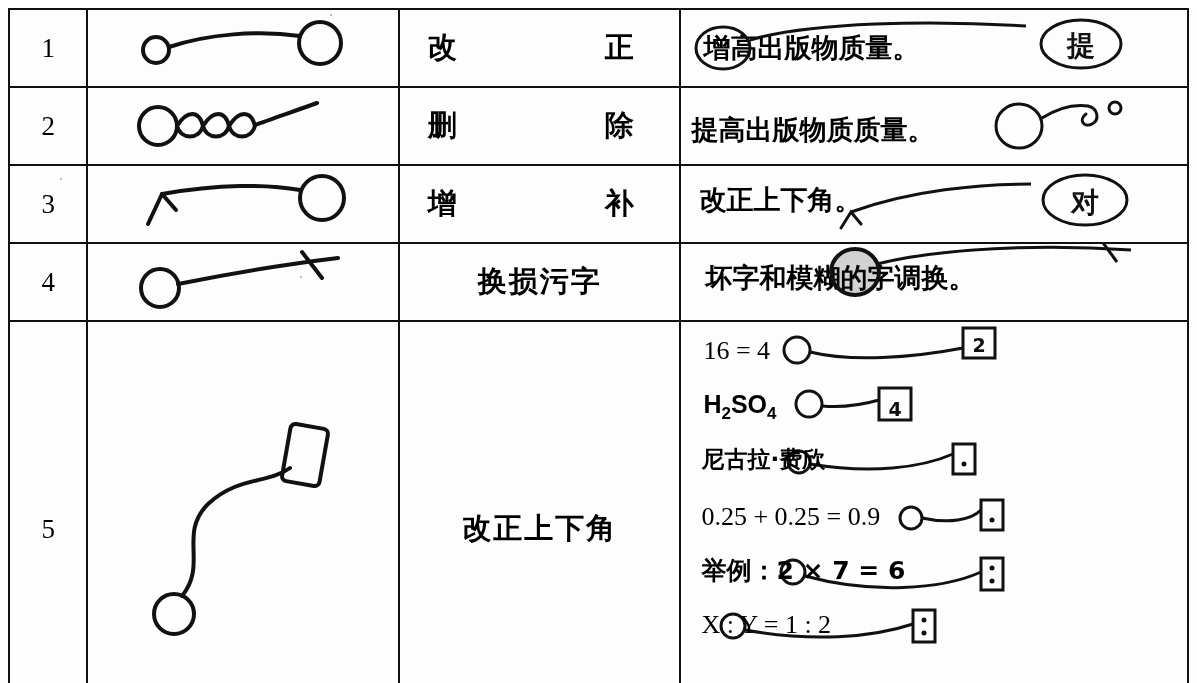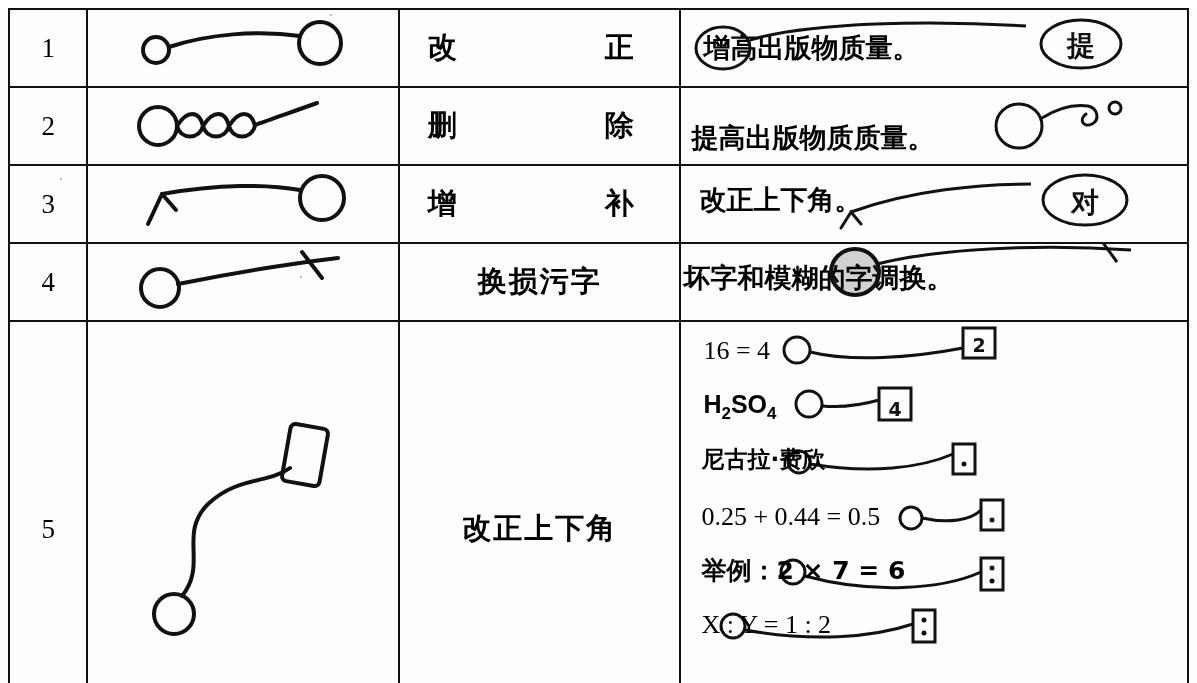--- a/index.html
+++ b/index.html
@@ -135,21 +135,21 @@
             <circle cx="70" cy="38" r="19" fill="none" stroke="#111" stroke-width="4"></circle>
             <path d="M89 38 c10 -16, 22 -16, 26 0 c-4 14, -22 14, -26 0
                      M115 38 c10 -16, 22 -16, 26 0 c-4 14, -22 14, -26 0
                      M141 38 c10 -16, 22 -16, 26 0 c-4 14, -22 14, -26 0
                      M167 37 c16 -6, 40 -14, 62 -22" fill="none" stroke="#111" stroke-width="4" stroke-linecap="round"></path>
           </svg>
         </td>
         <td class="name spaced">删　　除</td>
         <td class="ex-cell">
           <div class="ex-inner">
-            <span class="abs ex-text" style="left:10px; top:32px;">提高出版物质质量。</span>
+            <span class="abs ex-text" style="left:10px; top:24px;">提高出版物质质量。</span>
             <svg class="abs" style="left:0; top:0;" width="505" height="76" viewBox="0 0 505 76">
               <ellipse cx="338" cy="38" rx="23" ry="22" fill="none" stroke="#111" stroke-width="3"></ellipse>
               <path d="M361 30 c16 -10, 32 -14, 46 -12 c10 2, 12 14, 4 18 c-8 4, -14 -4, -6 -10" fill="none" stroke="#111" stroke-width="3" stroke-linecap="round"></path>
               <circle cx="434" cy="20" r="6" fill="none" stroke="#111" stroke-width="3"></circle>
             </svg>
           </div>
         </td>
       </tr>
 
       <tr class="row-3">
@@ -180,21 +180,21 @@
         <td class="mark-cell">
           <svg width="310" height="76" viewBox="0 0 310 76">
             <circle cx="72" cy="44" r="19" fill="none" stroke="#111" stroke-width="4"></circle>
             <path d="M90 40 C140 30, 200 20, 250 14" fill="none" stroke="#111" stroke-width="4" stroke-linecap="round"></path>
             <path d="M214 8 L234 34" fill="none" stroke="#111" stroke-width="4" stroke-linecap="round"></path>
           </svg>
         </td>
         <td class="name">换损污字</td>
         <td class="ex-cell">
           <div class="ex-inner">
-            <span class="abs ex-text" style="left:2px; top:16px;">坏字和模糊的字调换。</span>
+            <span class="abs ex-text" style="left:24px; top:16px;">坏字和模糊的字调换。</span>
             <svg class="abs" style="left:0; top:0;" width="505" height="76" viewBox="0 0 505 76">
               <ellipse cx="174" cy="28" rx="24" ry="23" fill="#111" fill-opacity="0.18" stroke="#111" stroke-width="4"></ellipse>
               <path d="M196 20 C260 4, 360 0, 450 6" fill="none" stroke="#111" stroke-width="3"></path>
               <path d="M420 -4 L436 18" fill="none" stroke="#111" stroke-width="3"></path>
             </svg>
           </div>
         </td>
       </tr>
 
       <tr class="row-5">
@@ -241,21 +241,21 @@
 
               <circle cx="52" cy="304" r="12" fill="none" stroke="#111" stroke-width="3"></circle>
               <path d="M64 308 C130 320, 190 316, 232 302" fill="none" stroke="#111" stroke-width="3"></path>
               <rect x="232" y="288" width="22" height="32" fill="none" stroke="#111" stroke-width="3"></rect>
               <circle cx="243" cy="298" r="2.5" fill="#111"></circle>
               <circle cx="243" cy="311" r="2.5" fill="#111"></circle>
             </svg>
 
             <span class="abs mathline" style="left:22px; top:68px;">H<sub>2</sub>SO<sub>4</sub></span>
             <span class="abs ex-text" style="left:20px; top:122px; font-size:23px;">尼古拉·费欣</span>
-            <span class="abs math" style="left:20px; top:180px;">0.25 + 0.44 = 0.5</span>
+            <span class="abs math" style="left:20px; top:180px;">0.25 + 0.25 = 0.9</span>
             <span class="abs ex-text" style="left:20px; top:232px; font-size:25px;">举例：2 × 7 = 6</span>
             <span class="abs math" style="left:20px; top:288px;">X : Y = 1 : 2</span>
           </div>
         </td>
       </tr>
 
     </tbody>
   </table>
 
   <div class="speck" style="left:330px; top:6px;"></div>

